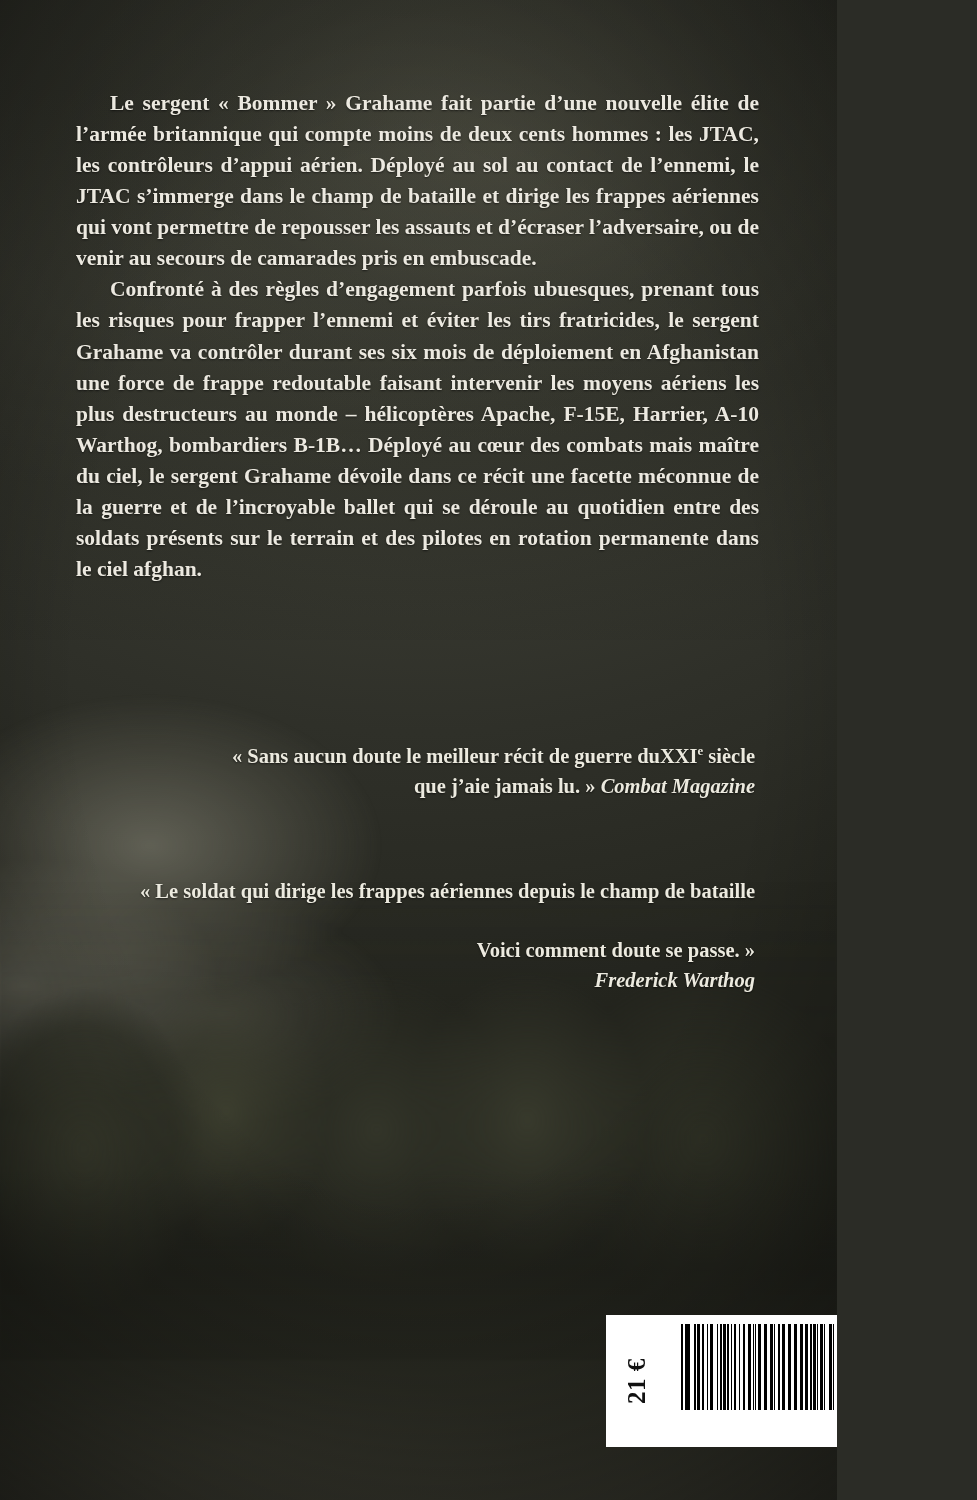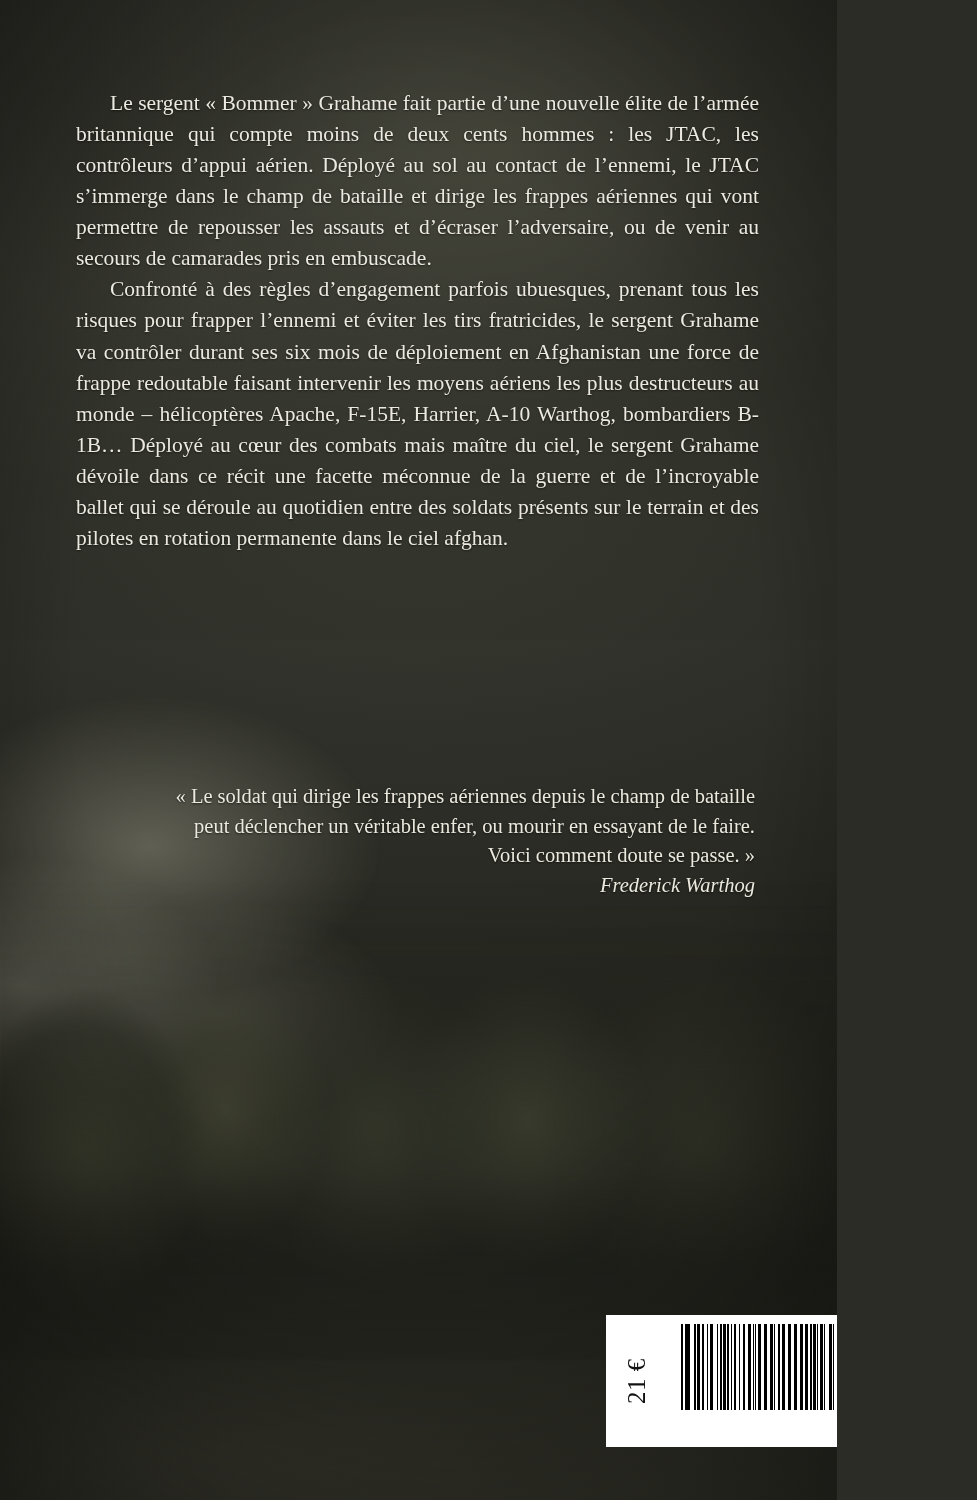--- a/index.html
+++ b/index.html
@@ -8,20 +8,21 @@
     background: #2b2c26;
   }
   #page {
     position: relative;
     width: 837px;
     height: 1500px;
     overflow: hidden;
     background: #be185d;
     font-family: "Liberation Serif", serif;
     color: #e9e7df;
+    font-weight: bold;
   }
 
   
   .bg-base {
     position: absolute; inset: 0;
     background:
       radial-gradient(ellipse 120% 60% at 50% 8%, #4a4b40 0%, #3b3c33 38%, #2f3029 68%, #25261f 100%);
   }
   .bg-sky-glow {
     position: absolute; left: 0; right: 0; top: 0; height: 720px;
@@ -96,21 +97,21 @@
     text-align: right;
     font-size: 20.5px;
     line-height: 1.44;
     color: #eceadf;
     text-shadow: 0 1px 2px rgba(0,0,0,0.6);
   }
   .quote .src {
     font-style: italic;
   }
   .quote-2 {
-    margin-top: 40px;
+    margin-top: 76px;
   }
   .quote-2 .src-line {
     font-style: italic;
     display: block;
   }
   .sc {
     font-variant: small-caps;
   }
   .sup {
     font-size: 0.62em;
@@ -186,24 +187,29 @@
 
   <div class="content">
     <div class="blurb">
       <p>Le sergent « Bommer » Grahame fait partie d’une nouvelle élite de l’armée britannique qui compte moins de deux cents hommes : les JTAC, les contrôleurs d’appui aérien. Déployé au sol au contact de l’ennemi, le JTAC s’immerge dans le champ de bataille et dirige les frappes aériennes qui vont permettre de repousser les assauts et d’écraser l’adversaire, ou de venir au secours de camarades pris en embuscade.</p>
       <p>Confronté à des règles d’engagement parfois ubuesques, prenant tous les risques pour frapper l’ennemi et éviter les tirs fratricides, le sergent Grahame va contrôler durant ses six mois de déploiement en Afghanistan une force de frappe redoutable faisant intervenir les moyens aériens les plus destructeurs au monde – hélicoptères Apache, F-15E, Harrier, A-10 Warthog, bombardiers B-1B… Déployé au cœur des combats mais maître du ciel, le sergent Grahame dévoile dans ce récit une facette méconnue de la guerre et de l’incroyable ballet qui se déroule au quotidien entre des soldats présents sur le terrain et des pilotes en rotation permanente dans le ciel afghan.</p>
     </div>
   </div>
 
   <div class="quotes">
 
+    <div class="quote quote-1">
+      <span>« Sans aucun doute le meilleur récit de guerre du</span><span class="sc">XXI</span><span class="sup">e</span><span> siècle</span><br>
+      <span>que j’aie jamais lu. »</span>
+      <span class="src">Combat Magazine</span>
+    </div>
 
     <div class="quote quote-2">
       <span>« Le soldat qui dirige les frappes aériennes depuis le champ de bataille</span><br>
-      <span>peut déclencher un véritable enfer, ou mourir en essayant de le faire.</span><br>
+      <br>
       <span>Voici comment doute se passe. »</span>
       <span class="src-line">Frederick Warthog</span>
     </div>
 
   </div>
 
   <div class="barcode-block">
     <div class="price-cell">
       <span class="price-text">21 €</span>
     </div>

